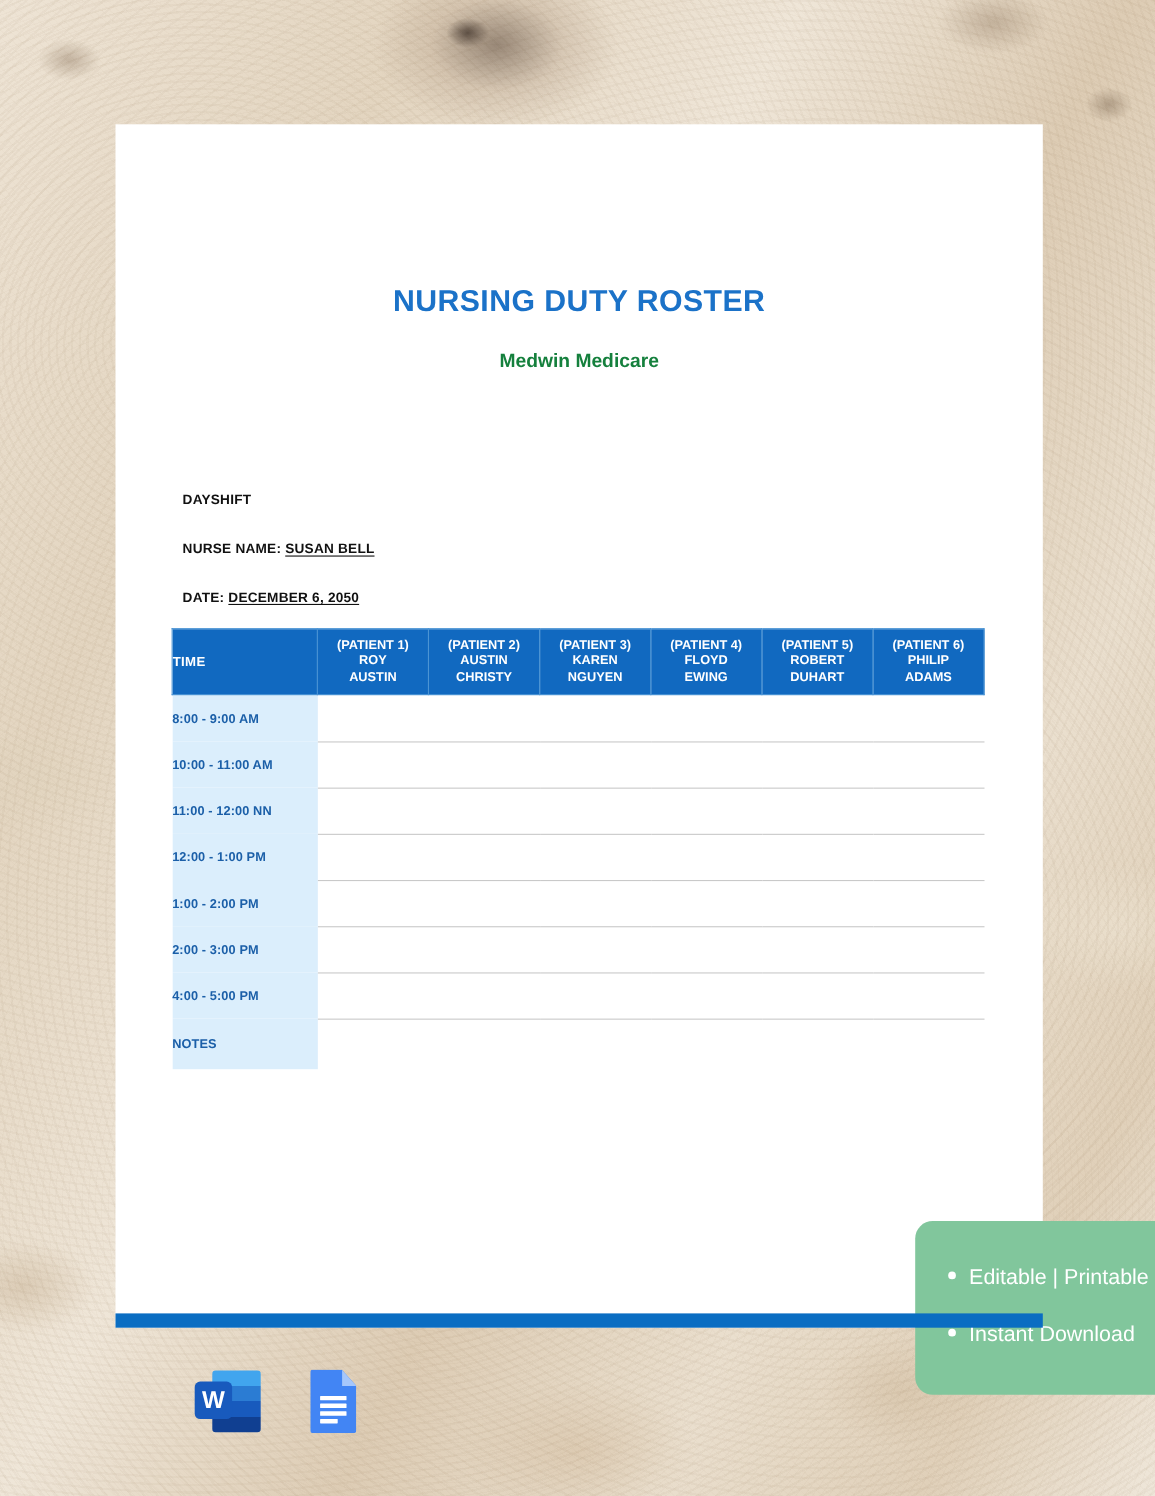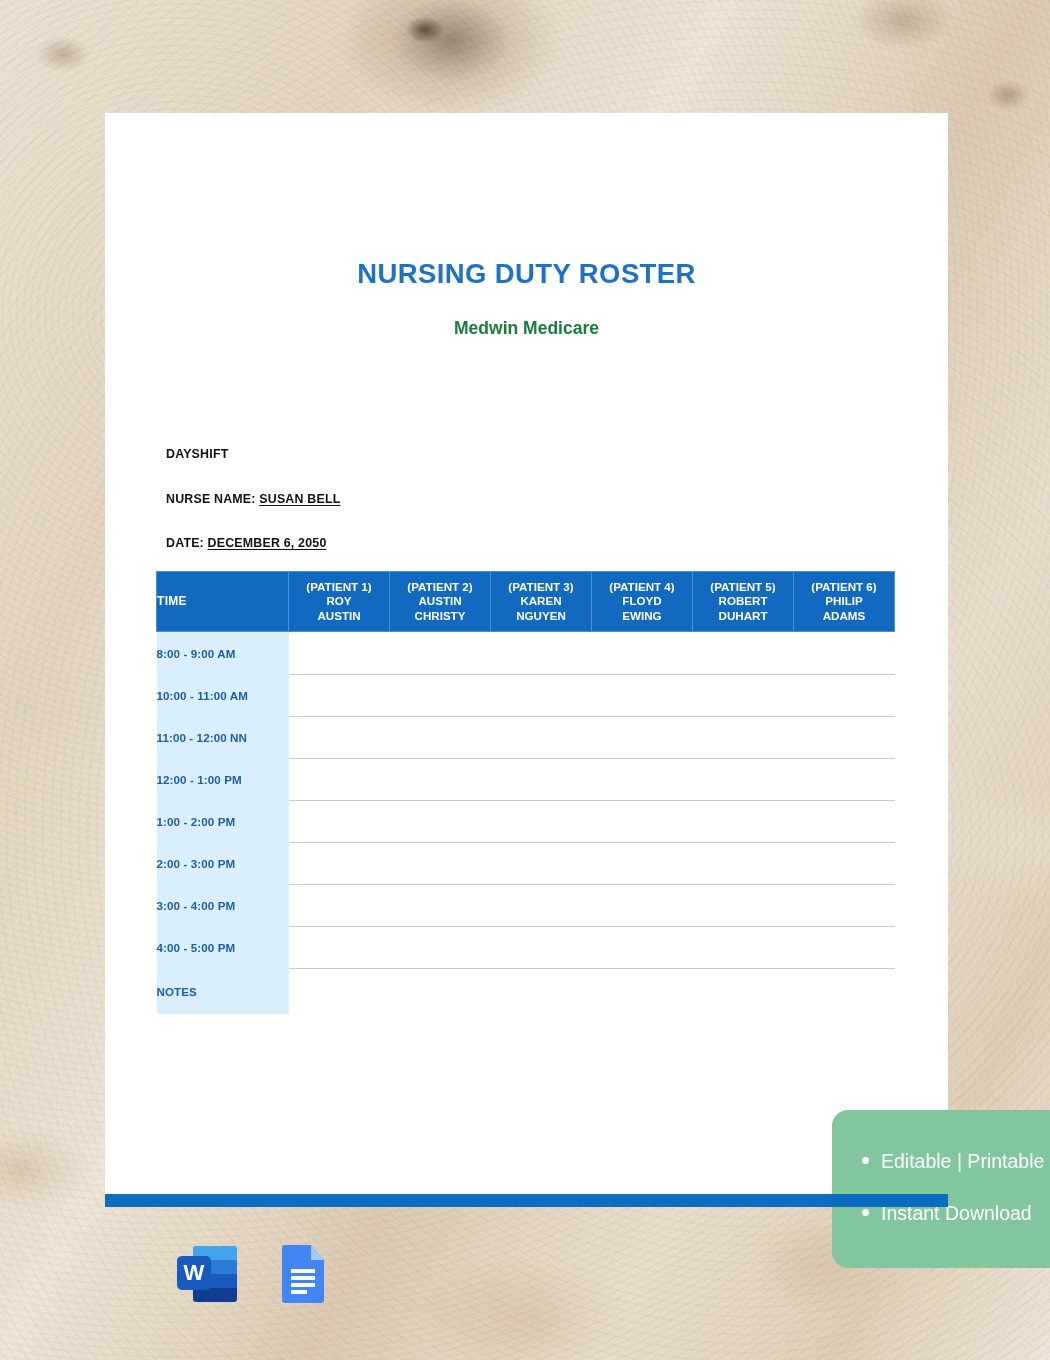--- a/index.html
+++ b/index.html
@@ -379,29 +379,20 @@
         <tr>
           <td class="time-cell">2:00 - 3:00 PM</td>
           <td class="entry-cell"></td>
           <td class="entry-cell"></td>
           <td class="entry-cell"></td>
           <td class="entry-cell"></td>
           <td class="entry-cell"></td>
           <td class="entry-cell"></td>
         </tr>
         <tr>
-          <td class="time-cell">3:00 - 4:00 PM</td>
-          <td class="entry-cell"></td>
-          <td class="entry-cell"></td>
-          <td class="entry-cell"></td>
-          <td class="entry-cell"></td>
-          <td class="entry-cell"></td>
-          <td class="entry-cell"></td>
-        </tr>
-        <tr>
           <td class="time-cell">4:00 - 5:00 PM</td>
           <td class="entry-cell"></td>
           <td class="entry-cell"></td>
           <td class="entry-cell"></td>
           <td class="entry-cell"></td>
           <td class="entry-cell"></td>
           <td class="entry-cell"></td>
         </tr>
         <tr class="notes-row">
           <td class="time-cell">NOTES</td>

